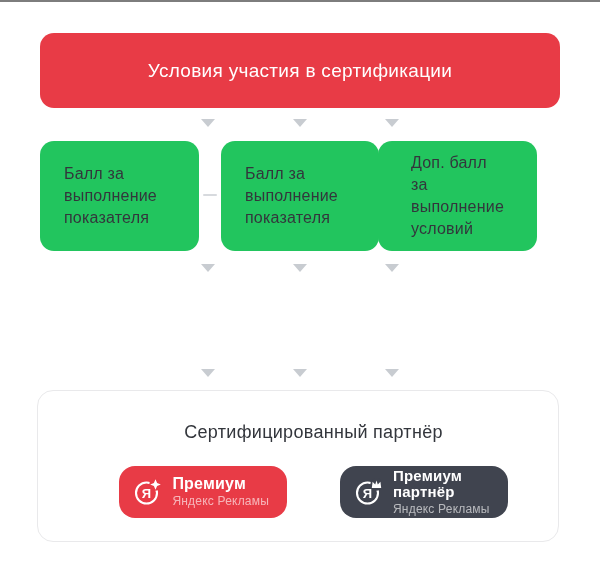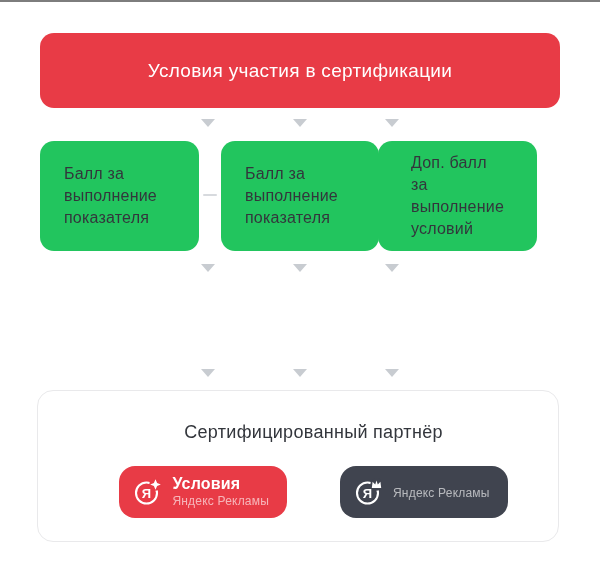--- a/index.html
+++ b/index.html
@@ -144,33 +144,34 @@
     <div class="badges">
 
       <div class="badge badge--red">
         <svg class="badge-logo" width="30" height="30" viewBox="0 0 30 30">
           <circle cx="13.5" cy="16" r="10.5" fill="none" stroke="#ffffff" stroke-width="2.1"></circle>
           <circle class="halo" cx="22.5" cy="7.5" r="6.2"></circle>
           <path fill="#ffffff" d="M22.5 2.2 L24.1 5.9 L27.8 7.5 L24.1 9.1 L22.5 12.8 L20.9 9.1 L17.2 7.5 L20.9 5.9 Z"></path>
           <text class="logo-letter" x="13.5" y="20.6" text-anchor="middle">Я</text>
         </svg>
         <div class="badge-text">
-          <div class="badge-name">Условия</div>
+          <div class="badge-name">Премиум</div>
           <div class="badge-sub">Яндекс Рекламы</div>
         </div>
       </div>
 
       <div class="badge badge--dark">
         <svg class="badge-logo" width="30" height="30" viewBox="0 0 30 30">
           <circle cx="13.5" cy="16" r="10.5" fill="none" stroke="#ffffff" stroke-width="2.1"></circle>
           <circle class="halo" cx="22.5" cy="7.5" r="6.2"></circle>
           <path fill="#ffffff" d="M17.8 11 L18.6 4.8 L21.2 7.6 L22.5 3.6 L23.8 7.6 L26.4 4.8 L27.2 11 Z"></path>
           <text class="logo-letter" x="13.5" y="20.6" text-anchor="middle">Я</text>
         </svg>
         <div class="badge-text">
+          <div class="badge-name">Премиум партнёр</div>
           <div class="badge-sub">Яндекс Рекламы</div>
         </div>
       </div>
 
     </div>
   </div>
 
 </div>
 
 </body></html>

